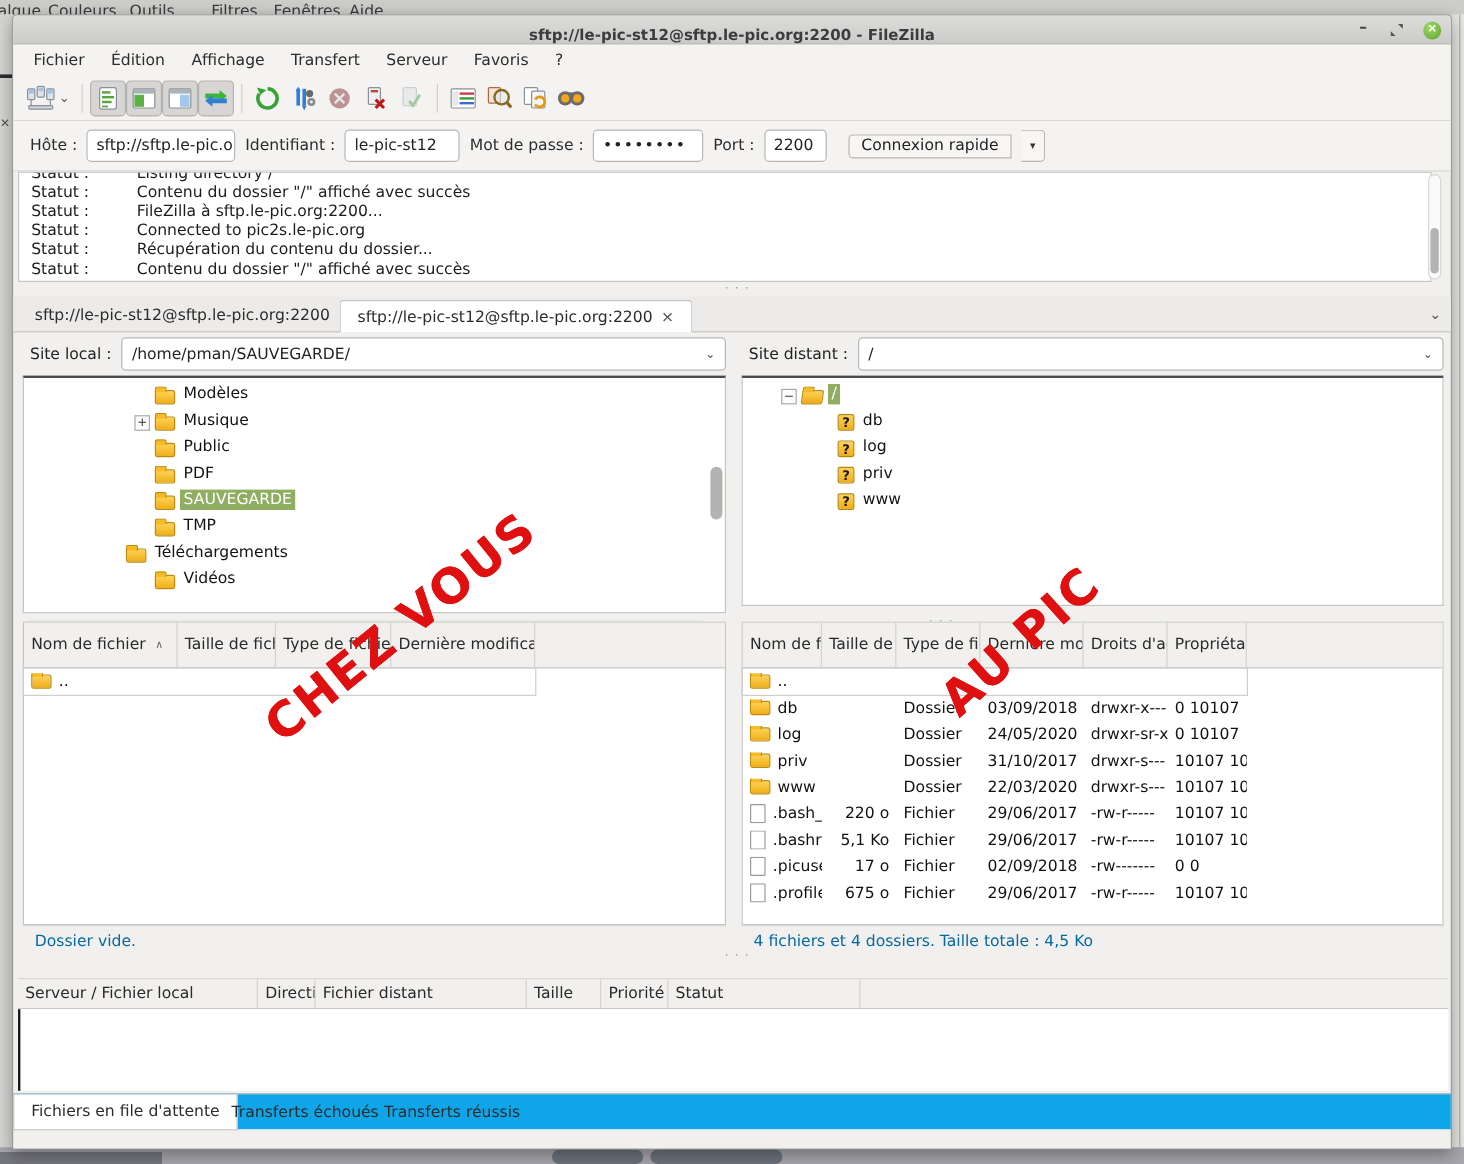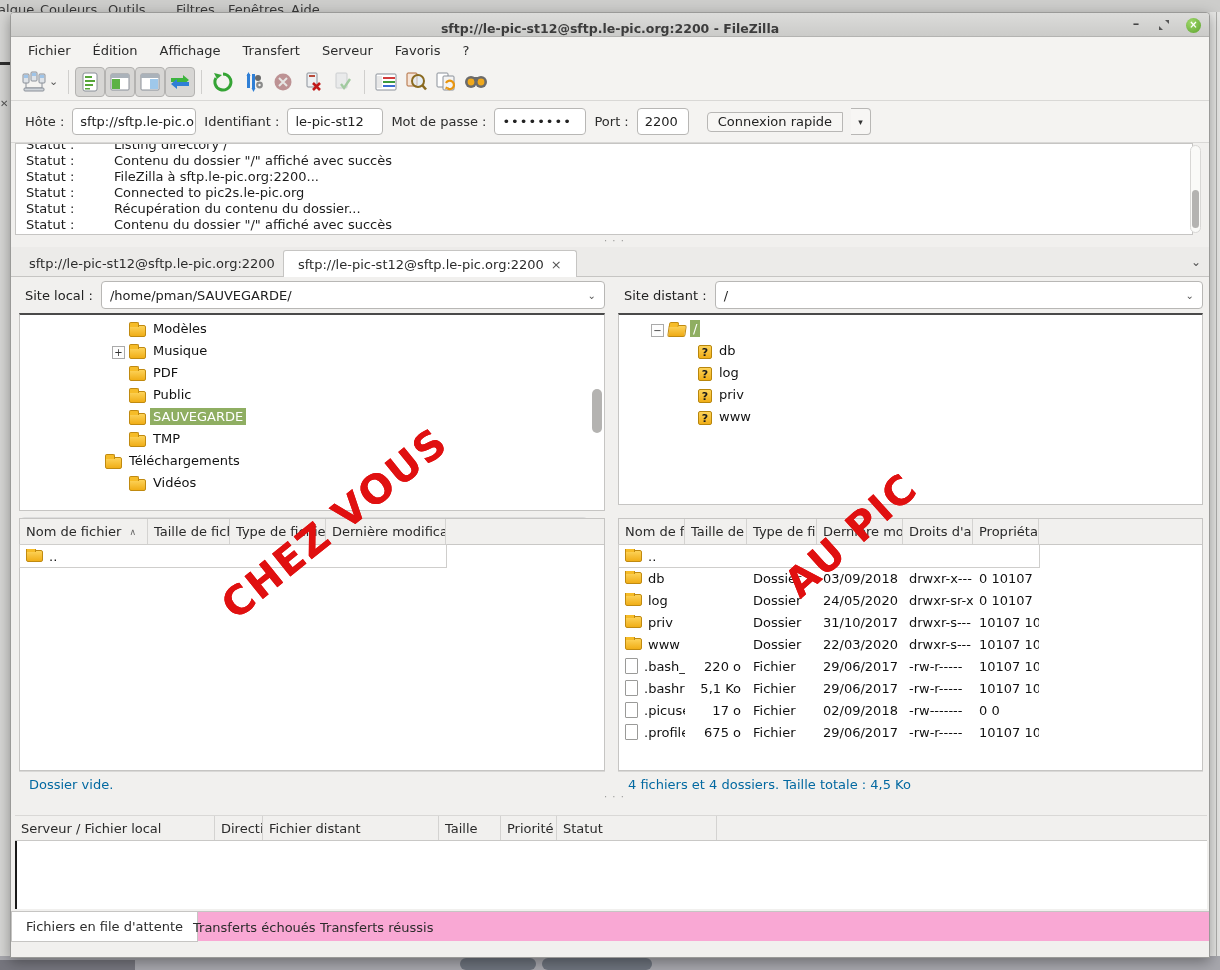--- a/index.html
+++ b/index.html
@@ -104,21 +104,21 @@
   .icon-qfolder::after { content:'?'; }
   .icon-file { width:13px; height:16px; background:#fff; border:1px solid #9a9a98; border-radius:1px; }
 
   .hscroll { position:absolute; left:4px; right:20px; bottom:268px; height:12px; background:#f4f3f1; border:1px solid #ddd; border-radius:6px; }
   .hscroll .thumb { position:absolute; top:1px; bottom:1px; left:4px; width:82%; background:#b4b3b1; border-radius:5px; }
   .vscroll { position:absolute; right:6px; top:40px; width:11px; height:176px; }
   .vscroll .thumb { position:absolute; left:0; width:10px; height:44px; top:72px; background:#b4b3b1; border-radius:5px; }
 
   .listbox { position:absolute; left:4px; right:4px; top:241px; height:253px; background:#fff; border:1px solid #c6c5c3; }
   .pane-remote .listbox { top:241px; }
-  .lhead { display:flex; background:#f1f0ee; border-bottom:1px solid #c9c8c6; height:26px; }
+  .lhead { display:flex; background:#f1f0ee; border-bottom:1px solid #c9c8c6; height:38px; }
   .lh-cell { display:flex; align-items:center; padding:0 6px; border-right:1px solid #d4d3d1; color:#2a2a2a;
              white-space:nowrap; overflow:hidden; }
   .lh-cell.sorted::after { content:'∧'; font-size:9px; color:#666; margin-left:8px; }
   .lrow { display:flex; height:22px; align-items:center; }
   .lrow.focused { outline:1px solid #cfcecc; }
   .lcell { display:flex; align-items:center; gap:6px; padding:0 6px; white-space:nowrap; overflow:hidden; color:#111; }
   .lcell.num { justify-content:flex-end; }
   
   .local-cols > :nth-child(1){width:128px;} .local-cols > :nth-child(2){width:82px;}
   .local-cols > :nth-child(3){width:96px;} .local-cols > :nth-child(4){width:120px;}
@@ -131,21 +131,21 @@
                  padding-left:10px; color:#0369a1; border-top:1px solid #d9d8d6; }
 
   
   .queue { position:absolute; left:4px; top:790px; width:1192px; height:108px; background:#f1f0ee; }
   .queue-head { display:flex; height:26px; background:#f1f0ee; border-bottom:1px solid #c9c8c6; margin-top:12px; border-top:1px solid #d9d8d6; }
   .queue-body { background:#fff; height:68px; border-left:2px solid #1a1a1a; }
   .q-cols > :nth-child(1){width:200px;} .q-cols > :nth-child(2){width:48px;}
   .q-cols > :nth-child(3){width:176px;} .q-cols > :nth-child(4){width:62px;}
   .q-cols > :nth-child(5){width:56px;} .q-cols > :nth-child(6){width:160px;}
 
-  .bottom-tabs { position:absolute; left:0; top:898px; width:1200px; height:30px; background:#f9a8d4; border-top:1px solid #c6c5c3; }
+  .bottom-tabs { position:absolute; left:0; top:898px; width:1200px; height:30px; background:#0ea5e9; border-top:1px solid #c6c5c3; }
   .btab { position:absolute; top:0; height:30px; display:flex; align-items:center; padding:0 14px; color:#2c2c2c; white-space:nowrap; }
   .btab.active { background:#fff; border:1px solid #c6c5c3; border-top:none; }
 
   .statusbar { position:absolute; left:0; top:928px; width:1200px; height:22px; background:#f1f0ee;
                display:flex; align-items:center; justify-content:flex-end; gap:8px; padding-right:14px; }
   .sb-lock { width:14px; height:11px; background:linear-gradient(#ffd34e,#eeb010); border:1px solid #c08a10; border-radius:2px; position:relative; }
   .sb-lock::before { content:''; position:absolute; left:2px; top:-5px; width:7px; height:6px; border:2px solid #8a8a88;
                      border-bottom:none; border-radius:4px 4px 0 0; }
   .sb-lock::after { content:''; position:absolute; left:5px; top:3px; width:2px; height:4px; background:#7a5a00; }
   .sb-gauge { width:14px; height:14px; border:2px solid #8a8a88; border-radius:50%; position:relative; background:#f4f3f1; }
@@ -397,26 +397,26 @@
           <span class="tlabel">Modèles</span>
         </div>
           <div class="trow" style="padding-left: 66px;">
           <span class="expander">+</span>
           <span class="ticon icon-folder"></span>
           <span class="tlabel">Musique</span>
         </div>
           <div class="trow" style="padding-left: 66px;">
           <span class="expander"></span>
           <span class="ticon icon-folder"></span>
+          <span class="tlabel">Public</span>
+        </div>
+          <div class="trow" style="padding-left: 66px;">
+          <span class="expander"></span>
+          <span class="ticon icon-folder"></span>
           <span class="tlabel">PDF</span>
-        </div>
-          <div class="trow" style="padding-left: 66px;">
-          <span class="expander"></span>
-          <span class="ticon icon-folder"></span>
-          <span class="tlabel">Public</span>
         </div>
           <div class="trow selected" style="padding-left: 66px;">
           <span class="expander"></span>
           <span class="ticon icon-folder"></span>
           <span class="tlabel">SAUVEGARDE</span>
         </div>
           <div class="trow" style="padding-left: 66px;">
           <span class="expander"></span>
           <span class="ticon icon-folder"></span>
           <span class="tlabel">TMP</span>

